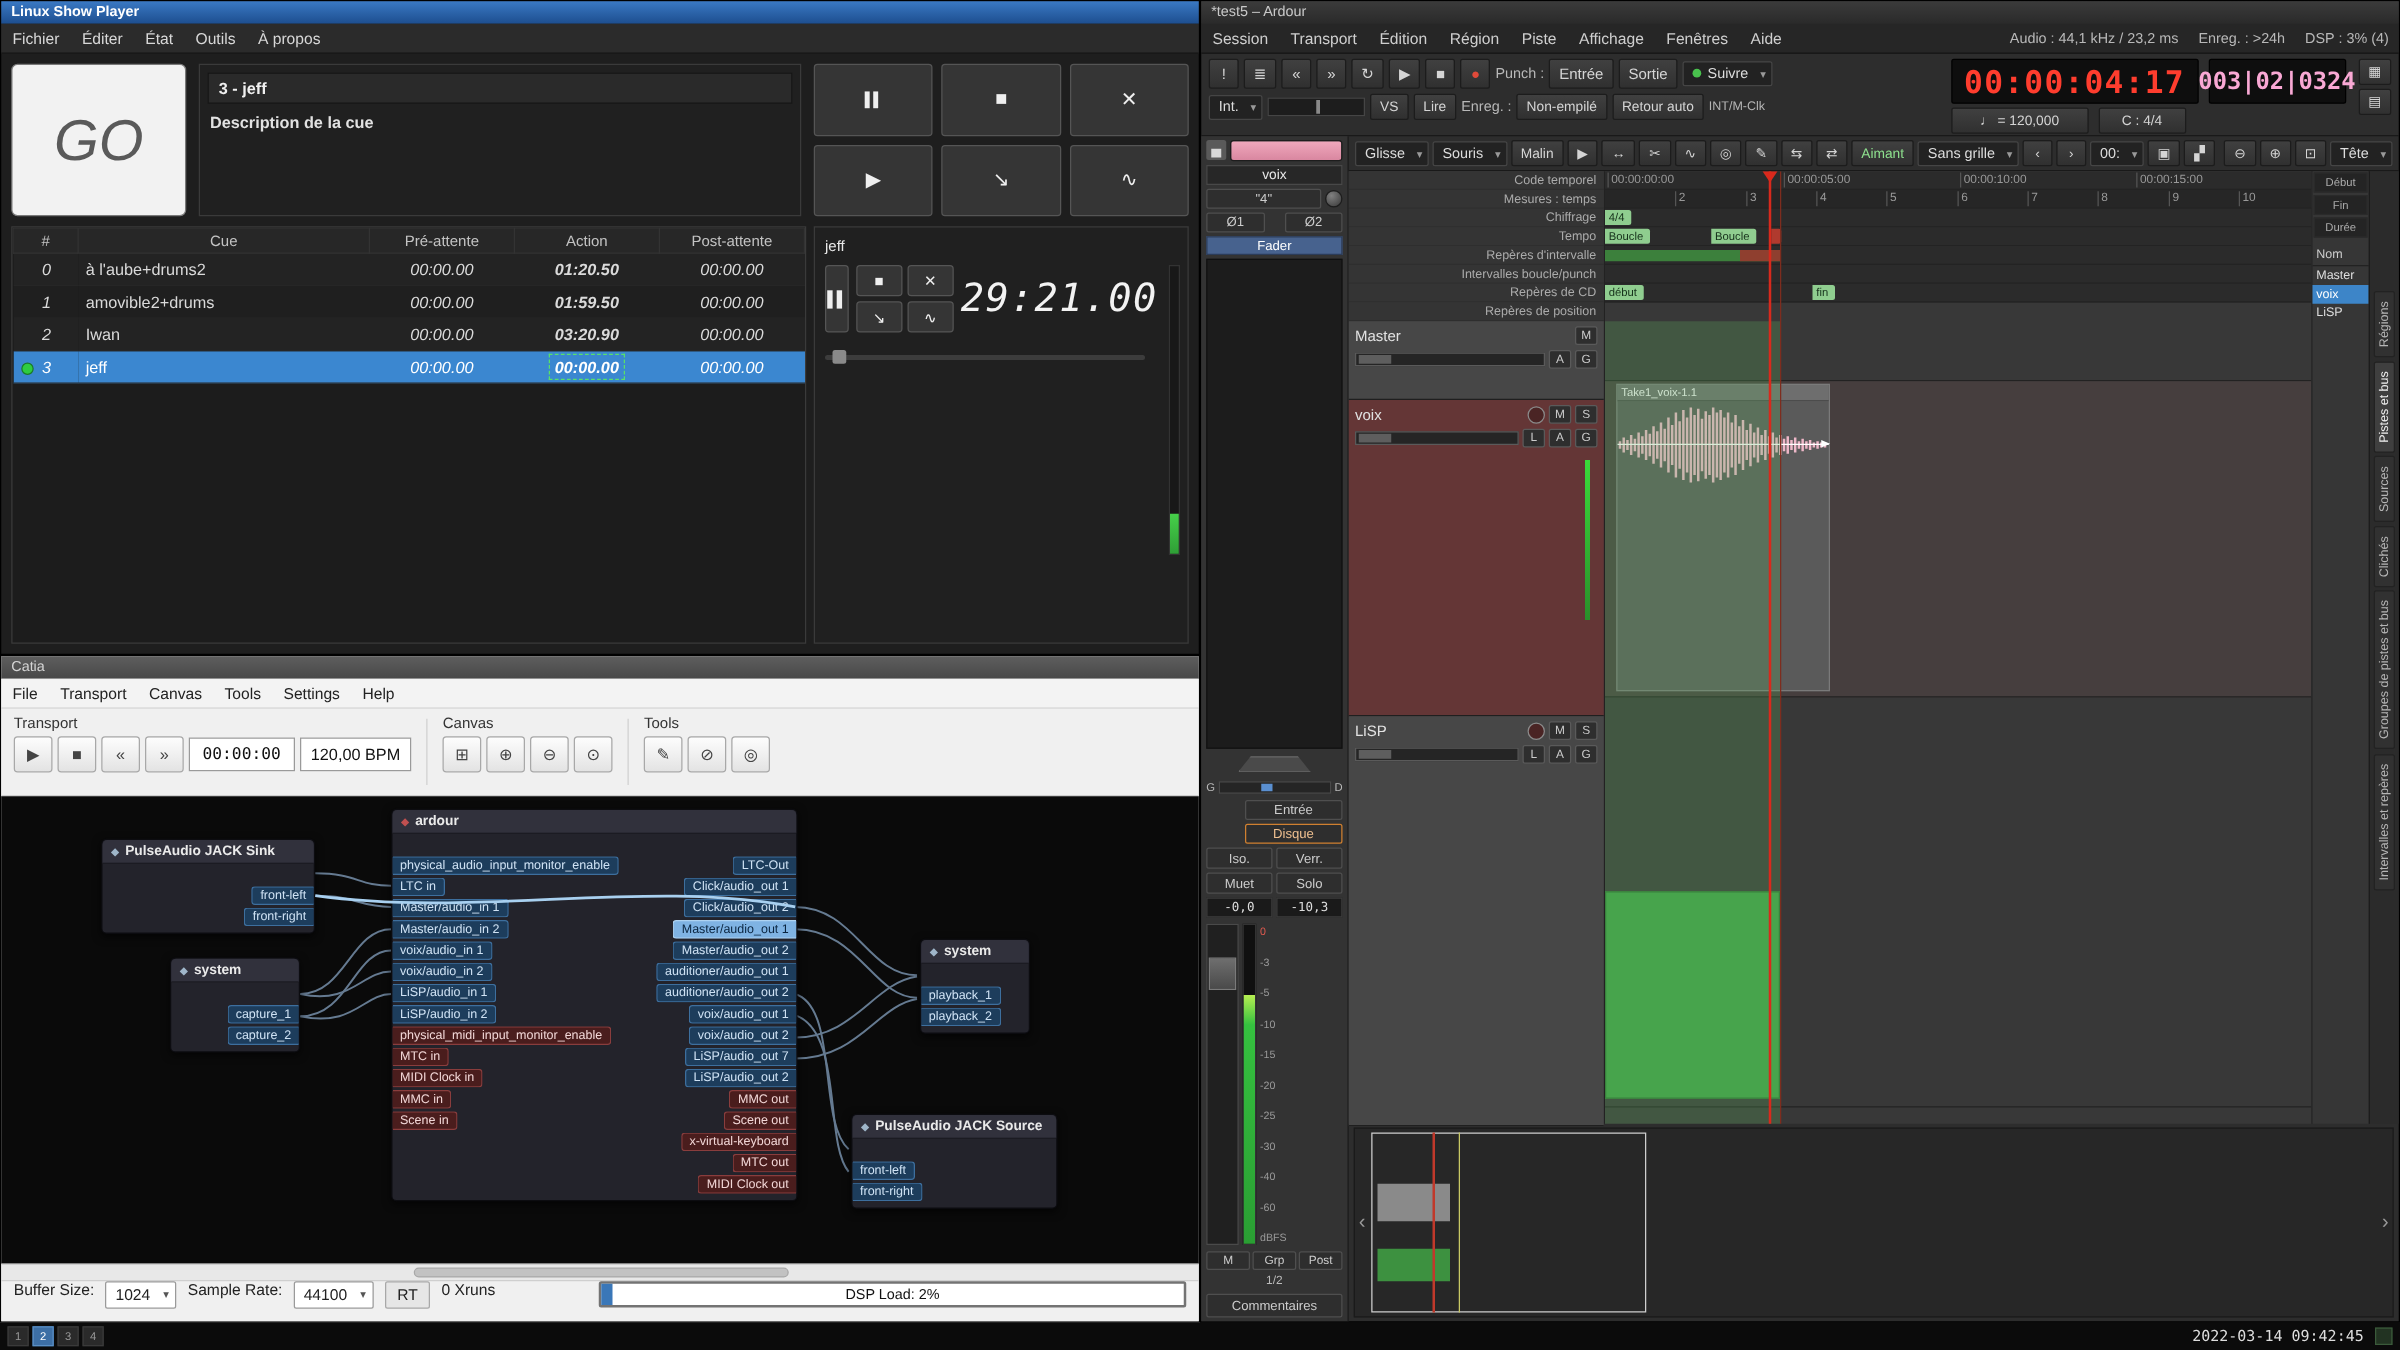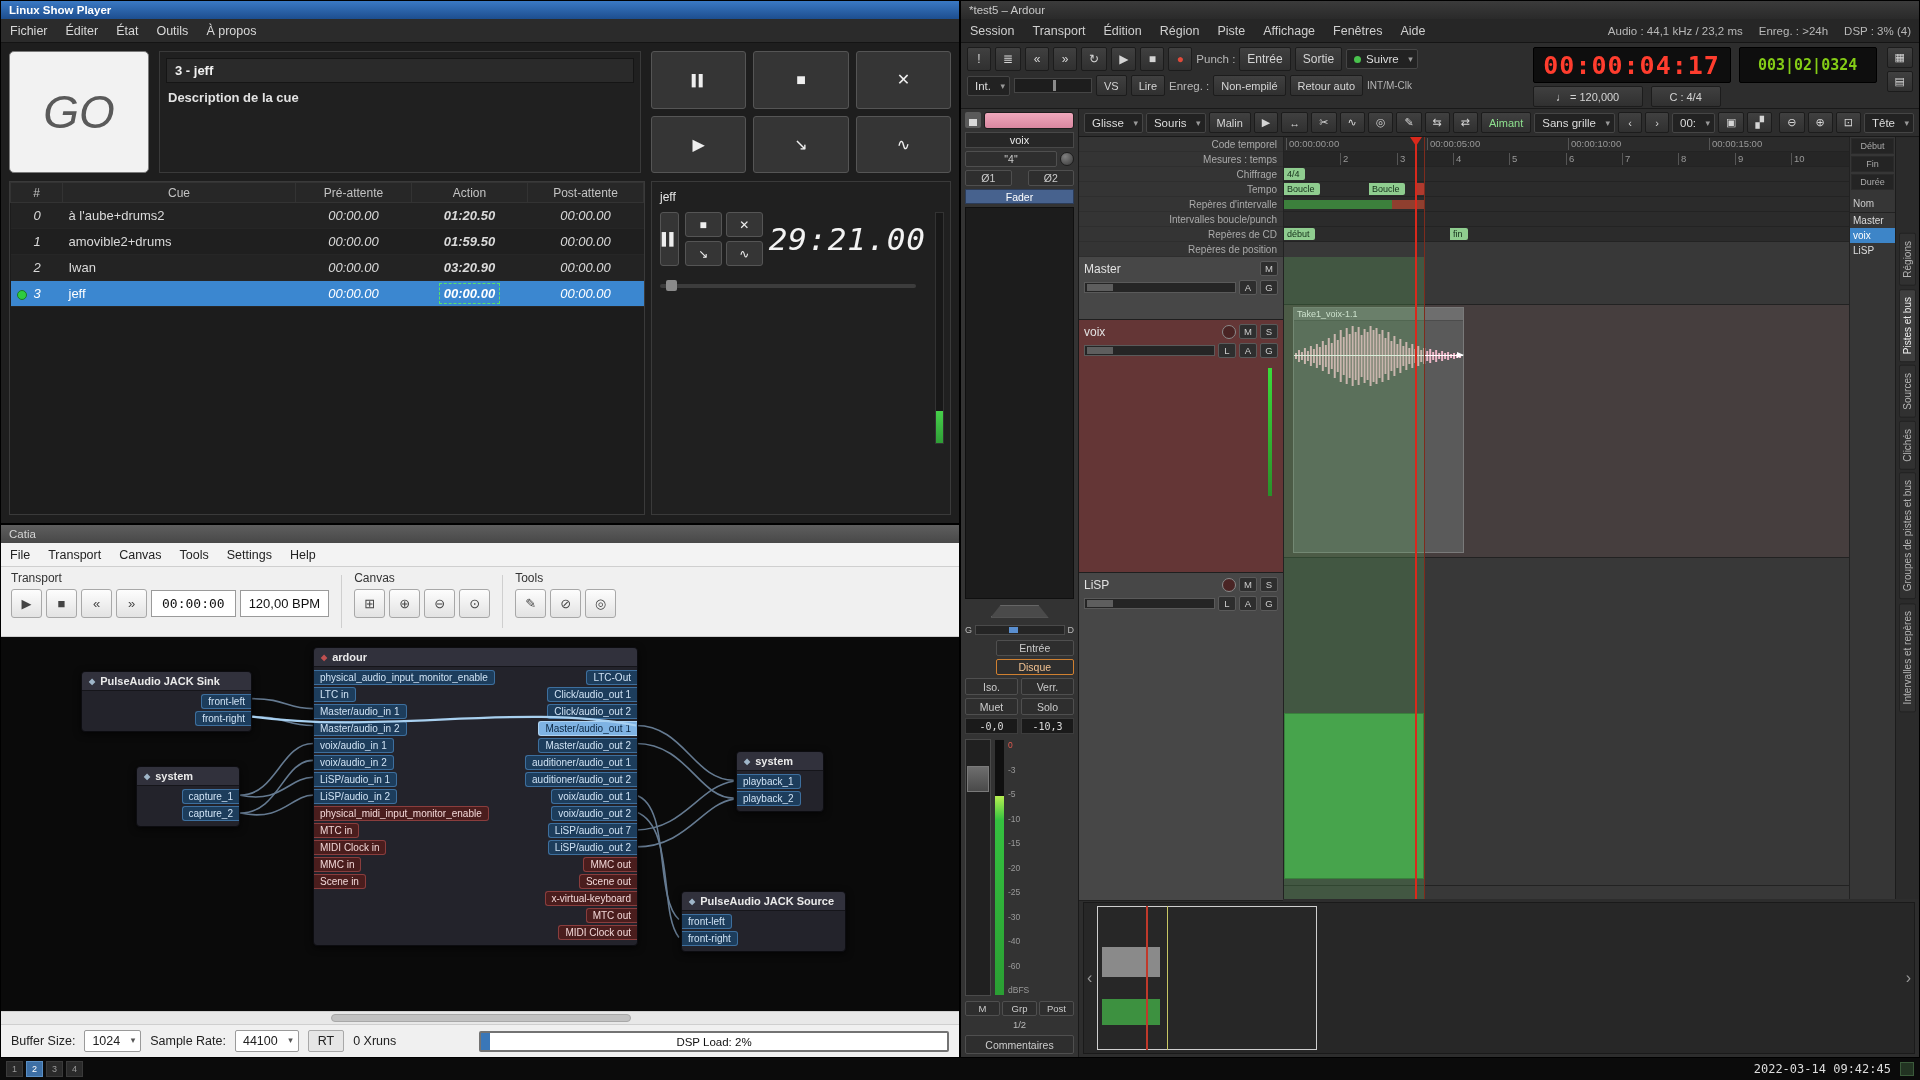--- a/index.html
+++ b/index.html
@@ -54,32 +54,32 @@
 .cgroup-controls{display:flex;gap:4px;align-items:center}
 .cbtn{width:31px;height:29px;background:linear-gradient(#fdfdfd,#e3e3e3);border:1px solid #a8a8a8;border-radius:3px;display:flex;align-items:center;justify-content:center;font-size:13px;color:#444}
 .ctime{background:#fff;border:1px solid #9a9a9a;padding:5px 10px;font-size:13px;font-family:"DejaVu Sans Mono",monospace;color:#111}
 .cbpm{background:#fff;border:1px solid #9a9a9a;padding:5px 8px;font-size:13px;color:#111}
 .cgroup-sep{width:1px;background:#cfcfcf;margin:4px 0}
 .ccanvas{position:relative;flex:1;background:#0a0a0a;overflow:hidden}
 .cables{position:absolute;inset:0;width:100%;height:100%}
 .cnode{position:absolute;background:#23232b;border:1px solid #0c0c10;border-radius:4px;box-shadow:0 2px 7px rgba(0,0,0,.65);z-index:2}
 .cnode-title{display:flex;gap:5px;align-items:center;padding:3px 7px;font-size:11px;font-weight:bold;color:#eaeaea;background:#31313c;border-bottom:1px solid #15151a;border-radius:4px 4px 0 0;white-space:nowrap}
 .cnode-icon{font-size:8px;color:#9fb6c9}
-.cports{display:flex;flex-direction:column;padding:2px 0 4px}
+.cports{display:flex;flex-direction:column;padding:17px 0 4px}
 .cports.out{align-items:flex-end}
 .cports.in{align-items:flex-start}
 .cport{height:15px;line-height:13px;font-size:10px;margin:1px 0;padding:0 6px;white-space:nowrap;border:1px solid #3d6f9e;background:#1d3d5c;color:#cfe2f4}
 .cports.in .cport{border-radius:0 3px 3px 0;border-left:none}
 .cports.out .cport{border-radius:3px 0 0 3px;border-right:none}
 .cport[data-type=midi]{background:#4a1d1d;border-color:#8a3d3d;color:#f2d7d7}
 .cport[data-state=selected]{background:#7fb3e3;border-color:#aed3f2;color:#0a2540}
 .ardour-body{display:flex;justify-content:space-between;gap:4px}
 .cscroll{height:13px;background:#e8e8e8;border-top:1px solid #cfcfcf;position:relative;flex:none}
 .cscroll-thumb{position:absolute;left:330px;width:300px;top:2px;bottom:2px;background:#c2c2c2;border:1px solid #a8a8a8;border-radius:5px}
-.cstatus{height:33px;display:flex;align-items:center;gap:9px;padding:0 10px;background:#f0f0f0;border-top:1px solid #cfcfcf;font-size:12.5px;color:#222;flex:none}
+.cstatus{height:33px;display:flex;align-items:flex-start;gap:9px;padding:0 10px;background:#f0f0f0;border-top:1px solid #cfcfcf;font-size:12.5px;color:#222;flex:none}
 .combo-light{background:#fff;border:1px solid #9a9a9a;border-radius:2px;padding:3px 20px 3px 7px;position:relative;font-size:12.5px}
 .combo-light .carat{position:absolute;right:5px;top:4px;font-size:9px;color:#555}
 .rt-btn{background:#e6e6e6;border:1px solid #a8a8a8;border-radius:2px;padding:3px 9px}
 .dsp-bar{margin-left:auto;width:470px;height:21px;border:2px solid #737373;background:#fff;position:relative;border-radius:2px}
 .dsp-fill{position:absolute;left:0;top:0;bottom:0;width:2%;background:#3a77b8}
 .dsp-text{position:absolute;inset:0;text-align:center;font-size:11.5px;line-height:19px;color:#111}
 
 #ardour{left:960px;top:0;width:960px;height:1058px;background:#2d2d2d}
 #ardour .titlebar{background:linear-gradient(#3b3b3b,#2a2a2a);color:#c9c9c9}
 #ardour .menubar{background:#262626;color:#cfcfcf;border-bottom:1px solid #151515}
@@ -93,21 +93,21 @@
 .a-label{font-size:11.5px;color:#b8b8b8;white-space:nowrap}
 .combo{background:#222;border:1px solid #454545;border-radius:2px;color:#ddd;font-size:11.5px;padding:3px 18px 3px 7px;position:relative;white-space:nowrap}
 .combo .carat{position:absolute;right:4px;top:4px;font-size:9px;color:#999}
 .led-dot{display:inline-block;width:7px;height:7px;border-radius:50%;background:#49c24d;margin-right:5px}
 .shuttle{width:78px;height:15px;background:#1d1d1d;border:1px solid #454545;position:relative}
 .shuttle i{position:absolute;left:50%;top:1px;bottom:1px;width:3px;background:#8a8a8a}
 .t-clocks{display:flex;flex-direction:column;gap:3px;flex:none}
 .clock-row{display:flex;gap:8px}
 .clock{background:#0e0e0e;border:1px solid #000;border-radius:2px;display:flex;align-items:center;justify-content:center;font-family:"DejaVu Sans Mono",monospace;font-weight:bold}
 .clock.tc{width:198px;height:36px;font-size:25px;color:#ff3d2e;letter-spacing:1px}
-.clock.bbt{width:138px;height:36px;font-size:15px;color:#84cc16}
+.clock.bbt{width:110px;height:36px;font-size:19px;color:#f9a8d4}
 .clock-sub{display:flex;gap:8px;align-items:center}
 .sync-label{font-size:10px;color:#b5b5b5}
 .t-right{display:flex;flex-direction:column;gap:3px;flex:none}
 .e-toolbar{height:28px;display:flex;align-items:center;gap:3px;padding:0 5px;border-bottom:1px solid #191919;flex:none;font-size:11px}
 .snap-on{color:#8ee08e}
 .spacer{flex:1}
 .a-main{flex:1;display:flex;min-height:0}
 
 .m-strip{width:118px;background:#333;border-right:1px solid #1a1a1a;display:flex;flex-direction:column;padding:3px 4px;gap:3px;flex:none;font-size:10.5px}
 .ms-top{display:flex;gap:3px;height:17px}

